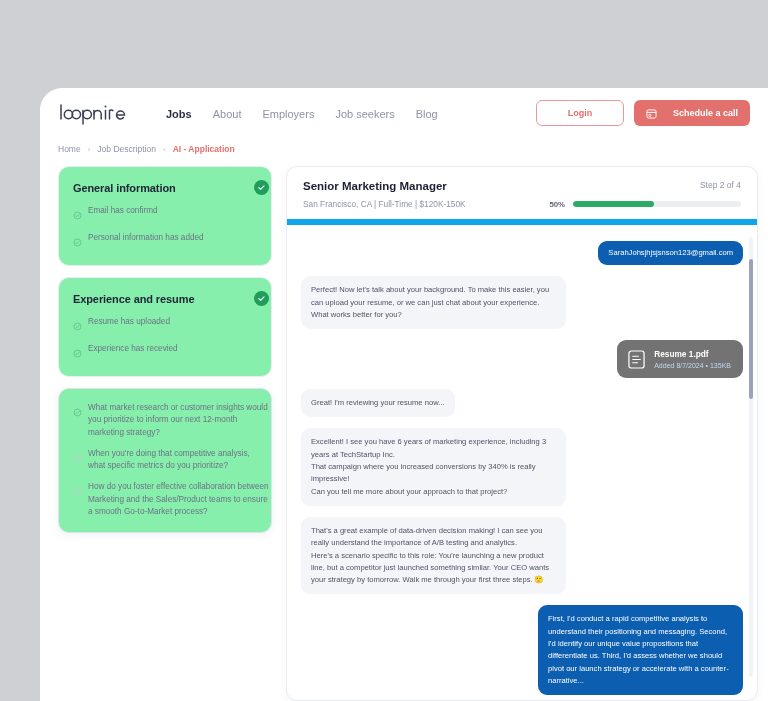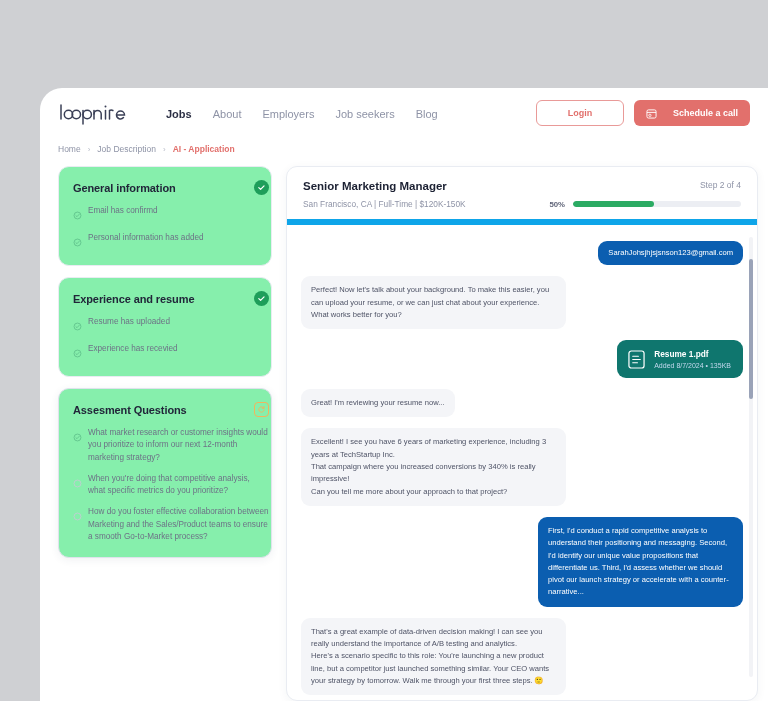--- a/index.html
+++ b/index.html
@@ -200,21 +200,21 @@
     background: #0b5eb0; color: #ffffff;
     max-width: 205px;
   }
   .bubble.email {
     background: #0b5eb0; color: #ffffff;
     padding: 6px 10px; font-size: 7.6px; max-width: none;
   }
   .bubble.short { max-width: none; }
 
   .file-card {
-    background: #0f766e; color: #fff;
+    background: #737373; color: #fff;
     border-radius: 9px;
     padding: 8px 12px 8px 9px;
     display: flex; align-items: center; gap: 8px;
   }
   .file-icon {
     width: 20px; height: 22px;
     display: flex; align-items: center; justify-content: center;
     flex-shrink: 0;
   }
   .file-name { font-size: 8.3px; font-weight: bold; line-height: 1.3; }
@@ -350,29 +350,20 @@
                   <circle cx="6" cy="6" r="4.6" stroke="#5fc08a" stroke-width="1.1"></circle>
                   <path d="M3.8 6.1 L5.3 7.6 L8.2 4.5" stroke="#5fc08a" stroke-width="1.1" stroke-linecap="round" stroke-linejoin="round"></path>
                 </svg>
               </span>
               <span class="txt">Experience has recevied</span>
             </div>
           </div>
         </div>
 
         <div class="card highlight">
-          <div class="card-head">
-            <div class="card-title">Assesment Questions</div>
-            <div class="badge-refresh">
-              <svg width="9" height="9" viewBox="0 0 12 12" fill="none" aria-hidden="true">
-                <path d="M9.2 4.2 A3.6 3.6 0 1 0 9.6 6.6" stroke="#f2b45c" stroke-width="1.2" stroke-linecap="round"></path>
-                <path d="M9.4 1.9 L9.4 4.4 L6.9 4.4" stroke="#f2b45c" stroke-width="1.2" stroke-linecap="round" stroke-linejoin="round"></path>
-              </svg>
-            </div>
-          </div>
           <div class="q-list">
             <div class="q-row">
               <span class="mark">
                 <svg width="9" height="9" viewBox="0 0 12 12" fill="none" aria-hidden="true">
                   <circle cx="6" cy="6" r="4.6" stroke="#5fc08a" stroke-width="1.1"></circle>
                   <path d="M3.8 6.1 L5.3 7.6 L8.2 4.5" stroke="#5fc08a" stroke-width="1.1" stroke-linecap="round" stroke-linejoin="round"></path>
                 </svg>
               </span>
               <span class="txt">What market research or customer insights would you prioritize to inform our next 12-month marketing strategy?</span>
             </div>
@@ -443,26 +434,26 @@
           </div>
 
           <div class="msg-row left">
             <div class="bubble bot short">Great! I'm reviewing your resume now...</div>
           </div>
 
           <div class="msg-row left">
             <div class="bubble bot">Excellent! I see you have 6 years of marketing experience, including 3 years at TechStartup Inc.<br>That campaign where you increased conversions by 340% is really impressive!<br>Can you tell me more about your approach to that project?</div>
           </div>
 
+          <div class="msg-row left">
+            <div class="bubble bot">That's a great example of data-driven decision making! I can see you really understand the importance of A/B testing and analytics.<br>Here's a scenario specific to this role: You're launching a new product line, but a competitor just launched something similar. Your CEO wants your strategy by tomorrow. Walk me through your first three steps. 🙂</div>
+          </div>
+
           <div class="msg-row right">
             <div class="bubble user">First, I'd conduct a rapid competitive analysis to understand their positioning and messaging. Second, I'd identify our unique value propositions that differentiate us. Third, I'd assess whether we should pivot our launch strategy or accelerate with a counter-narrative...</div>
-          </div>
-
-          <div class="msg-row left">
-            <div class="bubble bot">That's a great example of data-driven decision making! I can see you really understand the importance of A/B testing and analytics.<br>Here's a scenario specific to this role: You're launching a new product line, but a competitor just launched something similar. Your CEO wants your strategy by tomorrow. Walk me through your first three steps. 🙂</div>
           </div>
 
         </div>
 
         <div class="scrollbar-track"></div>
         <div class="scrollbar-thumb"></div>
 
       </div>
 
     </div>

